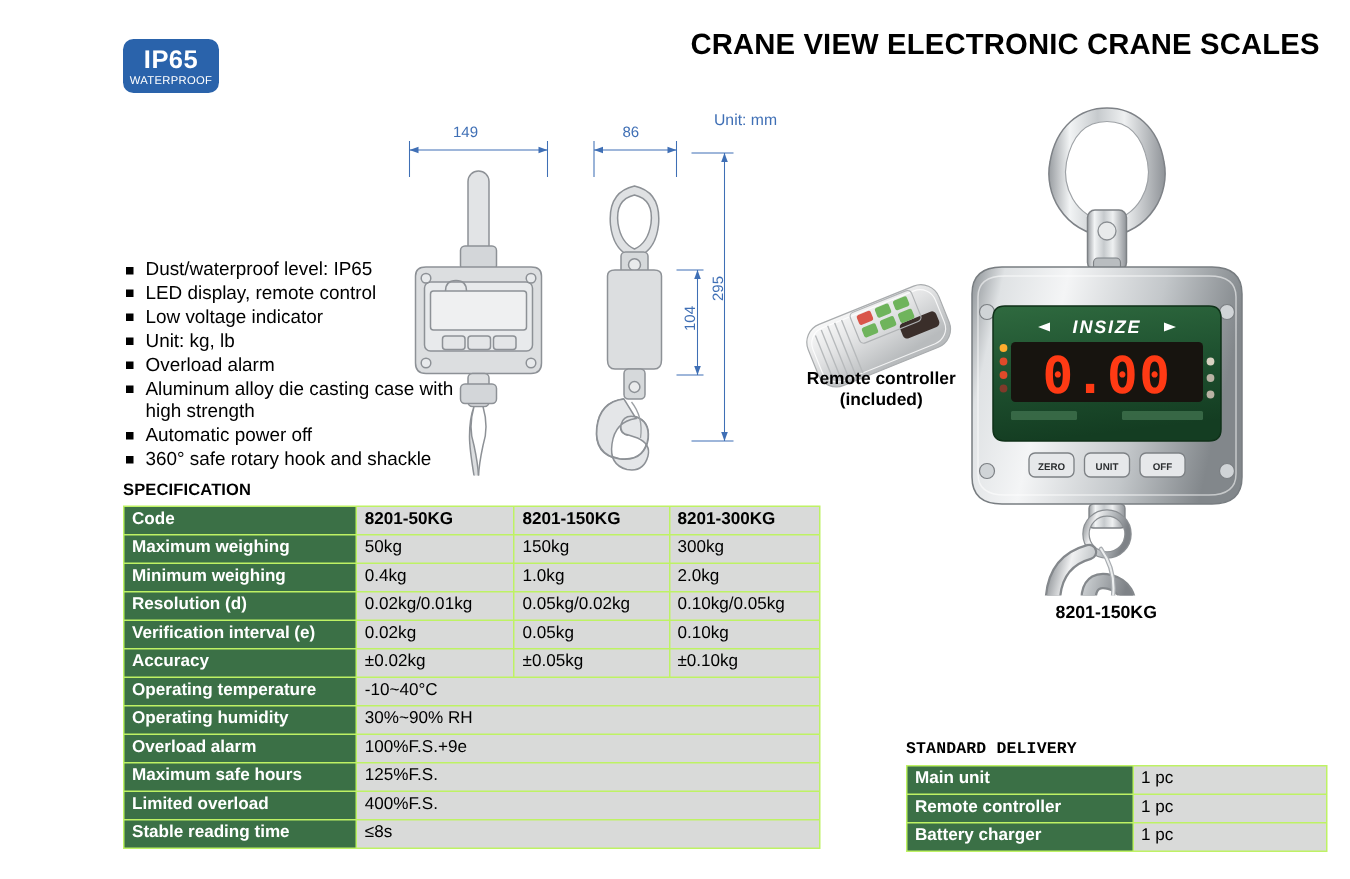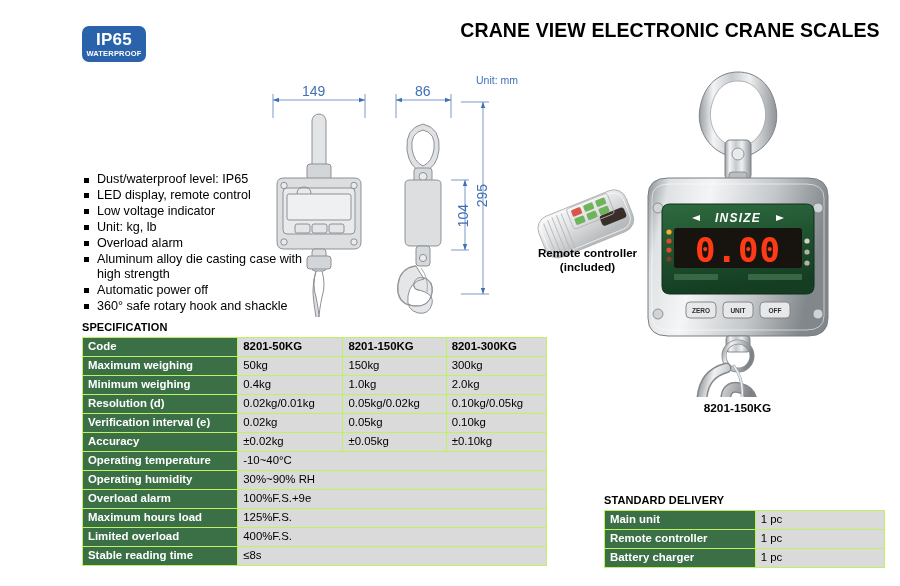--- a/index.html
+++ b/index.html
@@ -32,21 +32,21 @@
     line-height: 1;
     margin-top: 22px;
   }
   .ip65-badge .big {
     font-size: 17px;
     font-weight: bold;
     letter-spacing: 0.3px;
   }
   .ip65-badge .small {
     font-size: 7.5px;
-    font-weight: bold;
+    font-weight: normal;
     letter-spacing: 0.2px;
     margin-top: 2px;
   }
 
   
   .main-title {
     position: absolute;
     left: 460px; top: 19px;
     width: 420px;
     text-align: center;
@@ -82,21 +82,21 @@
     width: 265px; height: 245px;
   }
   .unit-label {
     position: absolute;
     right: 2px; top: 2px;
     font-size: 10.5px;
     color: #3f6fb5;
   }
   .dim-text {
     position: absolute;
-    font-size: 14px;
+    font-size: 10px;
     color: #3f6fb5;
   }
   .dim-text.vert {
     writing-mode: vertical-rl;
     text-orientation: mixed;
     transform: rotate(180deg);
   }
 
   
   .remote-wrap {
@@ -130,21 +130,21 @@
   }
 
   
   .section-heading {
     position: absolute;
     font-size: 11px;
     font-weight: bold;
     letter-spacing: 0.1px;
   }
   #spec-heading { left: 82px; top: 321px; }
-  #delivery-heading { left: 604px; top: 494px; }
+  #delivery-heading { left: 604px; top: 494px; font-family: Liberation Mono, monospace; }
 
   
   table.spec-table {
     position: absolute;
     border-collapse: separate;
     border-spacing: 1px;
     background: #bef264;
     font-size: 11.4px;
   }
   #spec-table {
@@ -482,21 +482,21 @@
       </tr>
       <tr>
         <td class="label">Operating humidity</td>
         <td class="value" colspan="3">30%~90% RH</td>
       </tr>
       <tr>
         <td class="label">Overload alarm</td>
         <td class="value" colspan="3">100%F.S.+9e</td>
       </tr>
       <tr>
-        <td class="label">Maximum hours load</td>
+        <td class="label">Maximum safe hours</td>
         <td class="value" colspan="3">125%F.S.</td>
       </tr>
       <tr>
         <td class="label">Limited overload</td>
         <td class="value" colspan="3">400%F.S.</td>
       </tr>
       <tr>
         <td class="label">Stable reading time</td>
         <td class="value" colspan="3">≤8s</td>
       </tr>

